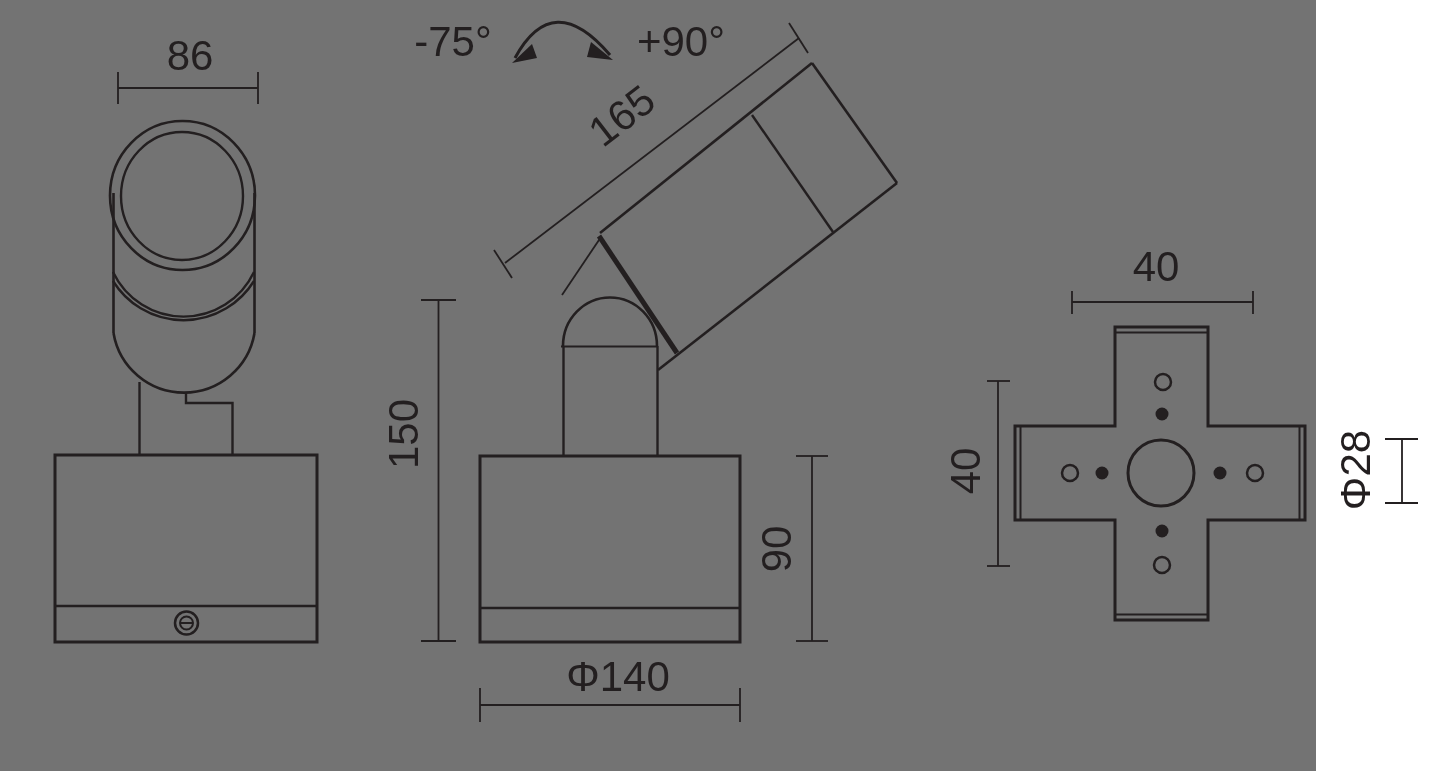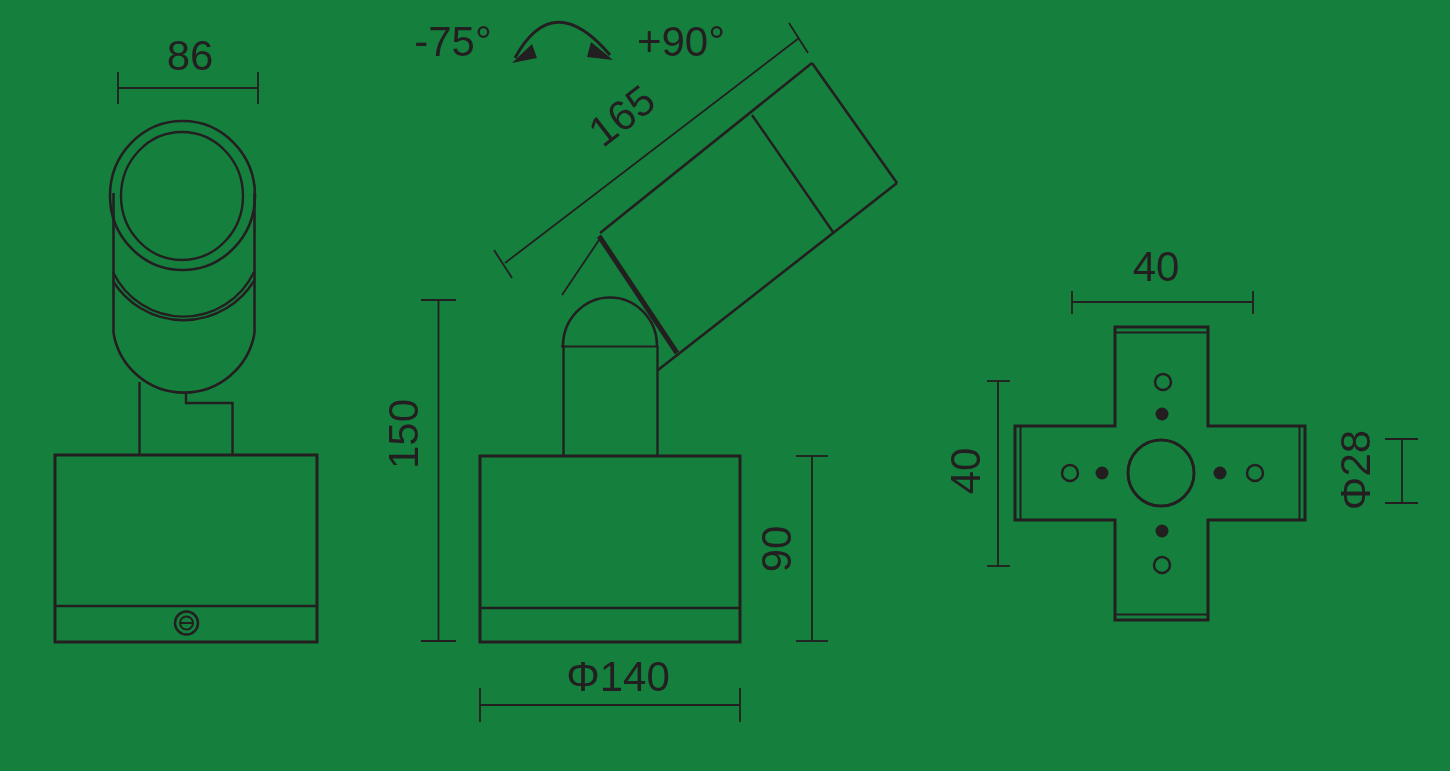--- a/index.html
+++ b/index.html
@@ -5,23 +5,23 @@
   html, body {
     margin: 0;
     padding: 0;
     background: #ffffff;
     width: 1450px;
     height: 771px;
     overflow: hidden;
   }
   .canvas {
     position: relative;
-    width: 1450px;
+    width: 1316px;
     height: 771px;
-    background: #15803d;
+    background: #737373;
   }
   svg {
     display: block;
   }
   .dim-text {
     font-family: "Liberation Sans", sans-serif;
     font-size: 42px;
     fill: #231f20;
     text-anchor: middle;
   }

